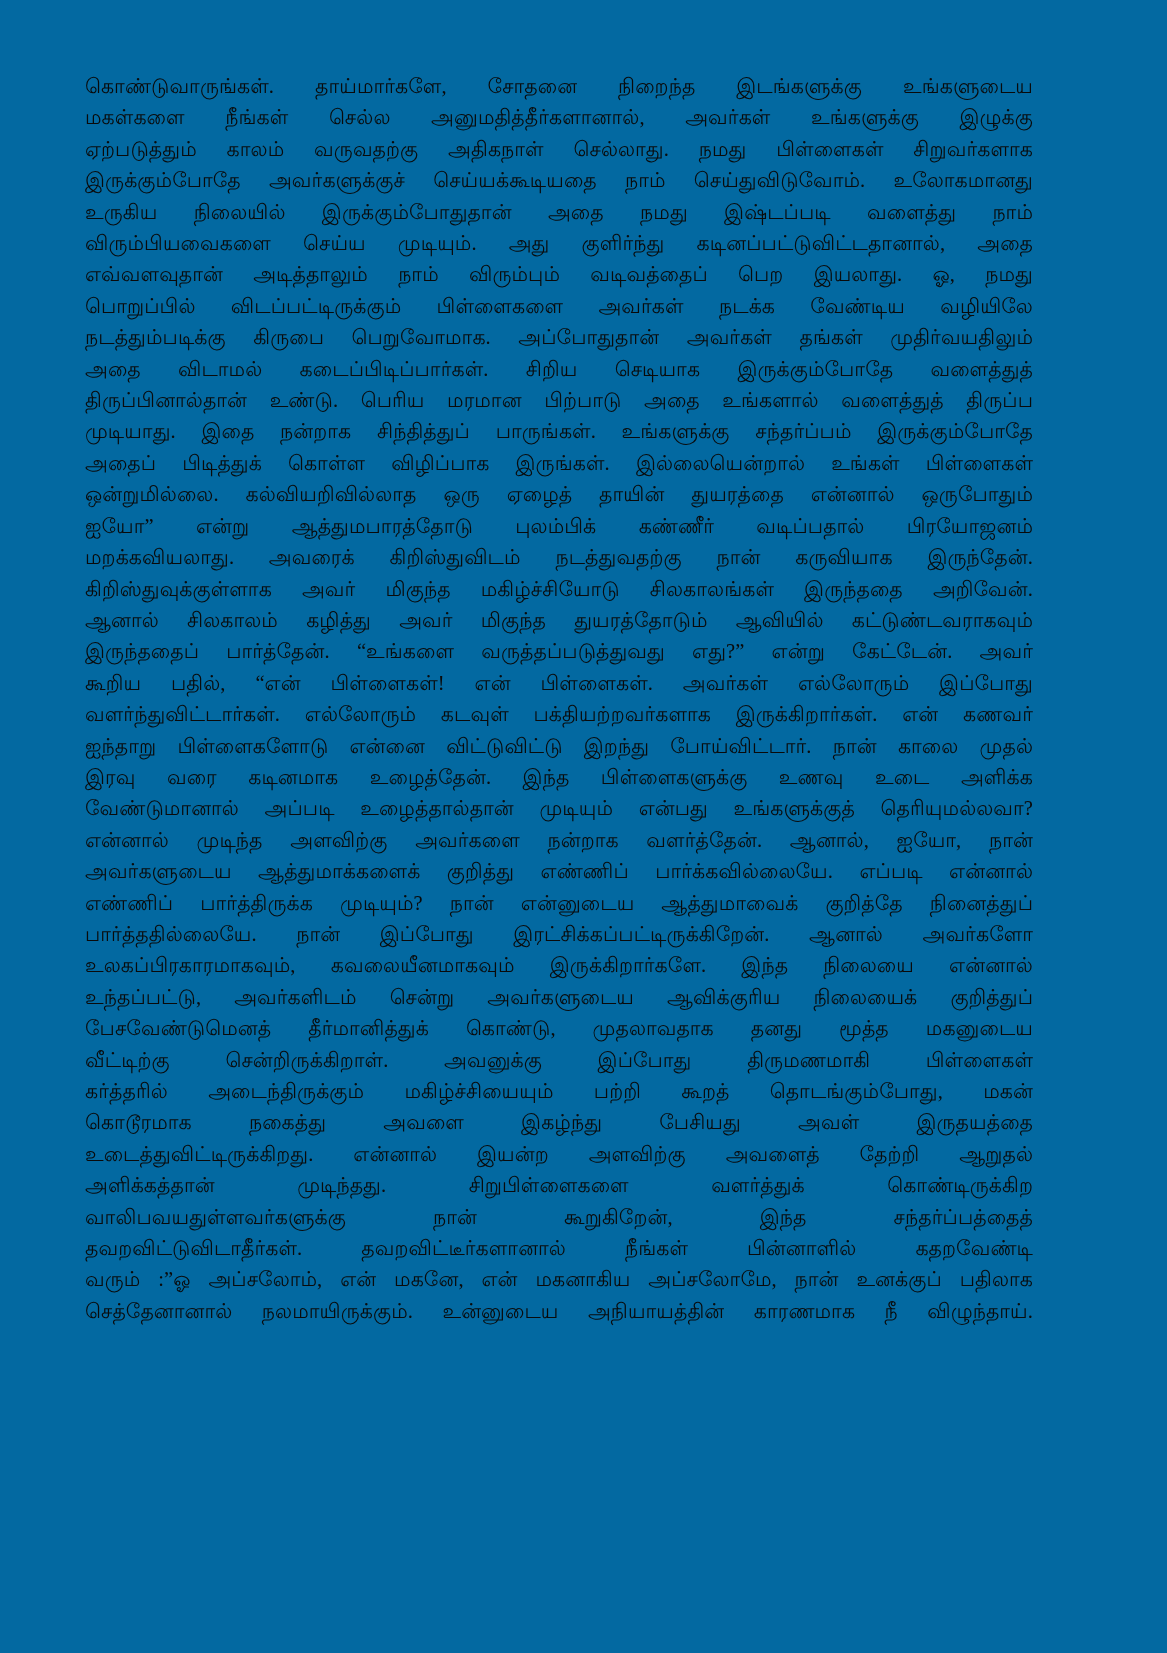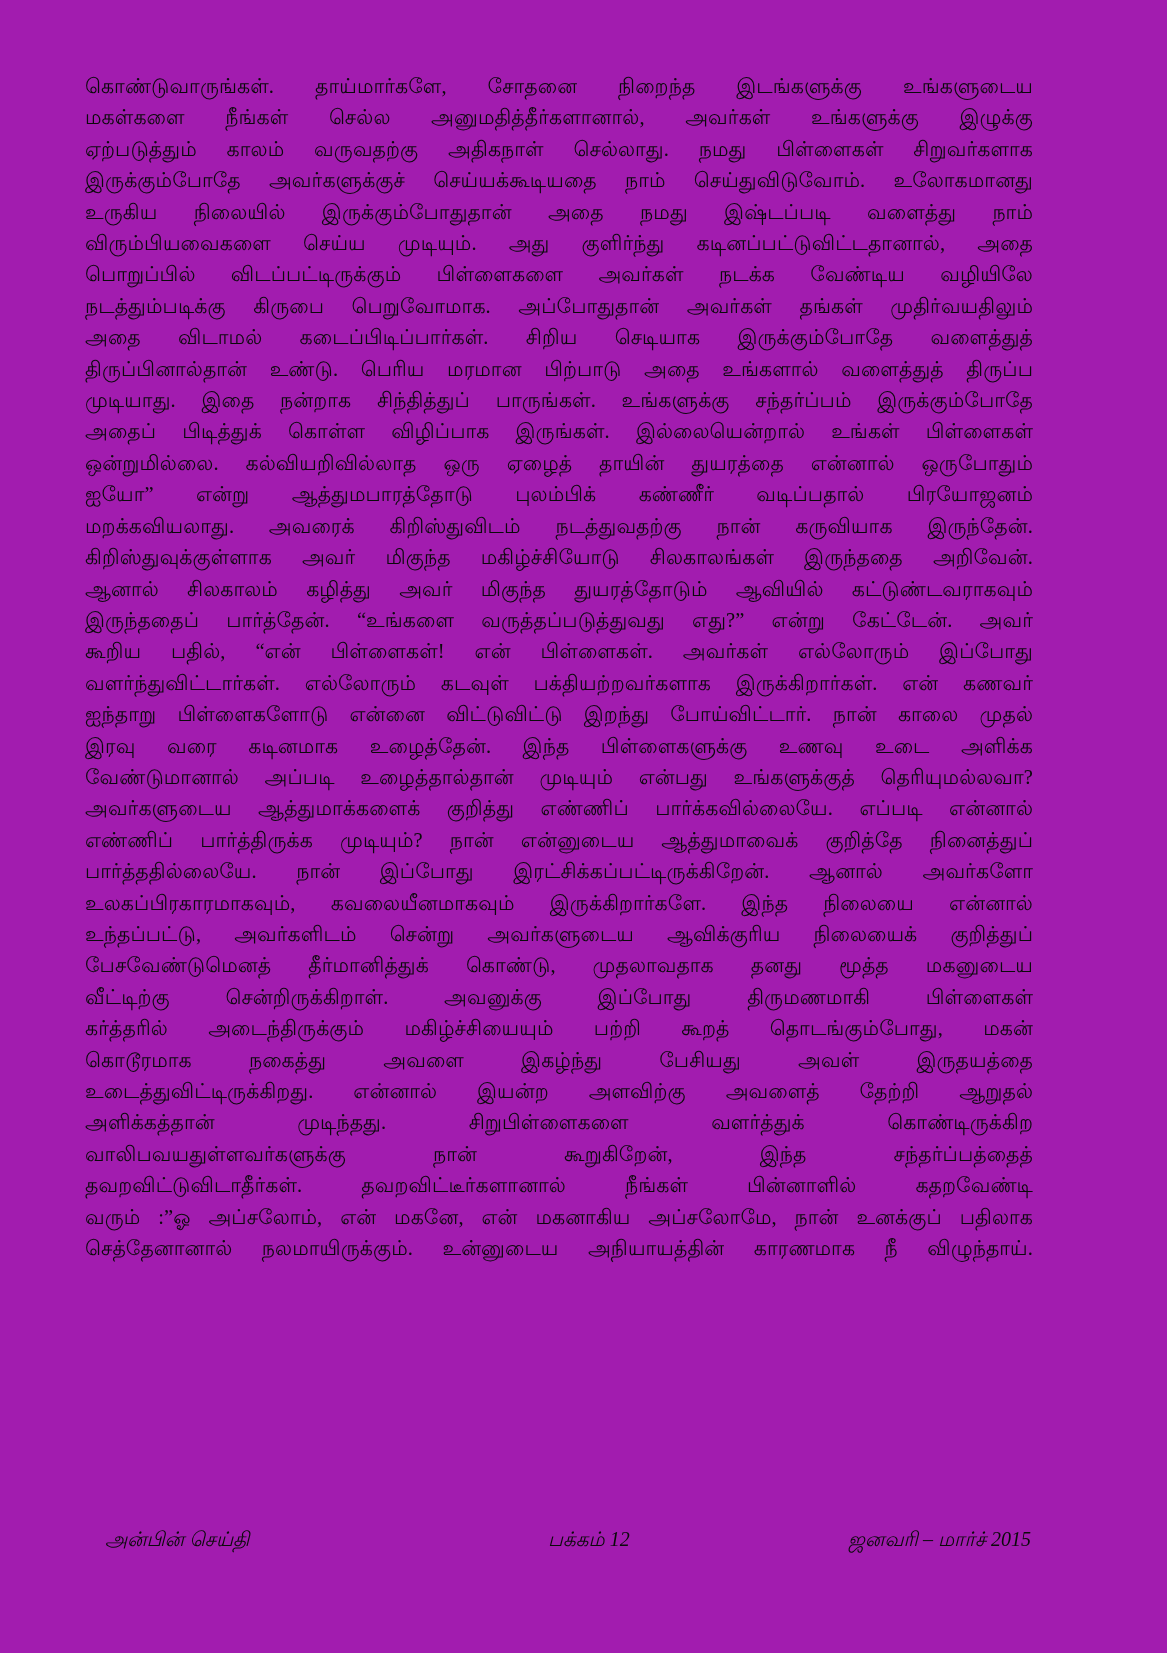--- a/index.html
+++ b/index.html
@@ -4,21 +4,21 @@
 <style>
   html, body {
     margin: 0;
     padding: 0;
     background: #ffffff;
   }
   .page {
     position: relative;
     width: 1167px;
     height: 1653px;
-    background: #a21caf;
+    background: #0369a1;
     color: #000000;
     font-family: "Liberation Serif", "DejaVu Serif", serif;
     overflow: hidden;
   }
   .text-block {
     position: absolute;
     left: 85px;
     top: 71px;
     width: 948px;
   }
@@ -51,51 +51,48 @@
 <body>
 
 <div class="page">
   <div class="text-block" id="text-block">
       <div class="text-line">கொண்டுவாருங்கள். தாய்மார்களே, சோதனை நிறைந்த இடங்களுக்கு உங்களுடைய</div>
       <div class="text-line">மகள்களை நீங்கள் செல்ல அனுமதித்தீர்களானால், அவர்கள் உங்களுக்கு இழுக்கு</div>
       <div class="text-line">ஏற்படுத்தும் காலம் வருவதற்கு அதிகநாள் செல்லாது. நமது பிள்ளைகள் சிறுவர்களாக</div>
       <div class="text-line">இருக்கும்போதே அவர்களுக்குச் செய்யக்கூடியதை நாம் செய்துவிடுவோம். உலோகமானது</div>
       <div class="text-line">உருகிய நிலையில் இருக்கும்போதுதான் அதை நமது இஷ்டப்படி வளைத்து நாம்</div>
       <div class="text-line">விரும்பியவைகளை செய்ய முடியும். அது குளிர்ந்து கடினப்பட்டுவிட்டதானால், அதை</div>
+      <div class="text-line">எவ்வளவுதான் அடித்தாலும் நாம் விரும்பும் வடிவத்தைப் பெற இயலாது. ஓ, நமது</div>
       <div class="text-line">பொறுப்பில் விடப்பட்டிருக்கும் பிள்ளைகளை அவர்கள் நடக்க வேண்டிய வழியிலே</div>
       <div class="text-line">நடத்தும்படிக்கு கிருபை பெறுவோமாக. அப்போதுதான் அவர்கள் தங்கள் முதிர்வயதிலும்</div>
       <div class="text-line">அதை விடாமல் கடைப்பிடிப்பார்கள். சிறிய செடியாக இருக்கும்போதே வளைத்துத்</div>
       <div class="text-line">திருப்பினால்தான் உண்டு. பெரிய மரமான பிற்பாடு அதை உங்களால் வளைத்துத் திருப்ப</div>
       <div class="text-line">முடியாது. இதை நன்றாக சிந்தித்துப் பாருங்கள். உங்களுக்கு சந்தர்ப்பம் இருக்கும்போதே</div>
       <div class="text-line">அதைப் பிடித்துக் கொள்ள விழிப்பாக இருங்கள். இல்லையென்றால் உங்கள் பிள்ளைகள்</div>
       <div class="text-line">ஒன்றுமில்லை. கல்வியறிவில்லாத ஒரு ஏழைத் தாயின் துயரத்தை என்னால் ஒருபோதும்</div>
       <div class="text-line">ஐயோ” என்று ஆத்துமபாரத்தோடு புலம்பிக் கண்ணீர் வடிப்பதால் பிரயோஜனம்</div>
       <div class="text-line">மறக்கவியலாது. அவரைக் கிறிஸ்துவிடம் நடத்துவதற்கு நான் கருவியாக இருந்தேன்.</div>
       <div class="text-line">கிறிஸ்துவுக்குள்ளாக அவர் மிகுந்த மகிழ்ச்சியோடு சிலகாலங்கள் இருந்ததை அறிவேன்.</div>
       <div class="text-line">ஆனால் சிலகாலம் கழித்து அவர் மிகுந்த துயரத்தோடும் ஆவியில் கட்டுண்டவராகவும்</div>
       <div class="text-line">இருந்ததைப் பார்த்தேன். “உங்களை வருத்தப்படுத்துவது எது?” என்று கேட்டேன். அவர்</div>
       <div class="text-line">கூறிய பதில், “என் பிள்ளைகள்! என் பிள்ளைகள். அவர்கள் எல்லோரும் இப்போது</div>
       <div class="text-line">வளர்ந்துவிட்டார்கள். எல்லோரும் கடவுள் பக்தியற்றவர்களாக இருக்கிறார்கள். என் கணவர்</div>
       <div class="text-line">ஐந்தாறு பிள்ளைகளோடு என்னை விட்டுவிட்டு இறந்து போய்விட்டார். நான் காலை முதல்</div>
       <div class="text-line">இரவு வரை கடினமாக உழைத்தேன். இந்த பிள்ளைகளுக்கு உணவு உடை அளிக்க</div>
       <div class="text-line">வேண்டுமானால் அப்படி உழைத்தால்தான் முடியும் என்பது உங்களுக்குத் தெரியுமல்லவா?</div>
+      <div class="text-line">என்னால் முடிந்த அளவிற்கு அவர்களை நன்றாக வளர்த்தேன். ஆனால், ஐயோ, நான்</div>
       <div class="text-line">அவர்களுடைய ஆத்துமாக்களைக் குறித்து எண்ணிப் பார்க்கவில்லையே. எப்படி என்னால்</div>
       <div class="text-line">எண்ணிப் பார்த்திருக்க முடியும்? நான் என்னுடைய ஆத்துமாவைக் குறித்தே நினைத்துப்</div>
       <div class="text-line">பார்த்ததில்லையே. நான் இப்போது இரட்சிக்கப்பட்டிருக்கிறேன். ஆனால் அவர்களோ</div>
       <div class="text-line">உலகப்பிரகாரமாகவும், கவலையீனமாகவும் இருக்கிறார்களே. இந்த நிலையை என்னால்</div>
       <div class="text-line">உந்தப்பட்டு, அவர்களிடம் சென்று அவர்களுடைய ஆவிக்குரிய நிலையைக் குறித்துப்</div>
       <div class="text-line">பேசவேண்டுமெனத் தீர்மானித்துக் கொண்டு, முதலாவதாக தனது மூத்த மகனுடைய</div>
       <div class="text-line">வீட்டிற்கு சென்றிருக்கிறாள். அவனுக்கு இப்போது திருமணமாகி பிள்ளைகள்</div>
       <div class="text-line">கர்த்தரில் அடைந்திருக்கும் மகிழ்ச்சியையும் பற்றி கூறத் தொடங்கும்போது, மகன்</div>
       <div class="text-line">கொடூரமாக நகைத்து அவளை இகழ்ந்து பேசியது அவள் இருதயத்தை</div>
       <div class="text-line">உடைத்துவிட்டிருக்கிறது. என்னால் இயன்ற அளவிற்கு அவளைத் தேற்றி ஆறுதல்</div>
       <div class="text-line">அளிக்கத்தான் முடிந்தது. சிறுபிள்ளைகளை வளர்த்துக் கொண்டிருக்கிற</div>
       <div class="text-line">வாலிபவயதுள்ளவர்களுக்கு நான் கூறுகிறேன், இந்த சந்தர்ப்பத்தைத்</div>
       <div class="text-line">தவறவிட்டுவிடாதீர்கள். தவறவிட்டீர்களானால் நீங்கள் பின்னாளில் கதறவேண்டி</div>
       <div class="text-line">வரும் :”ஓ அப்சலோம், என் மகனே, என் மகனாகிய அப்சலோமே, நான் உனக்குப் பதிலாக</div>
       <div class="text-line">செத்தேனானால் நலமாயிருக்கும். உன்னுடைய அநியாயத்தின் காரணமாக நீ விழுந்தாய்.</div>
     </div>
-  <div class="footer">
-    <span class="f-left">அன்பின் செய்தி</span>
-    <span class="f-center">பக்கம் 12</span>
-    <span class="f-right">ஜனவரி – மார்ச் 2015</span>
-  </div>
 </div>
 
 </body></html>

